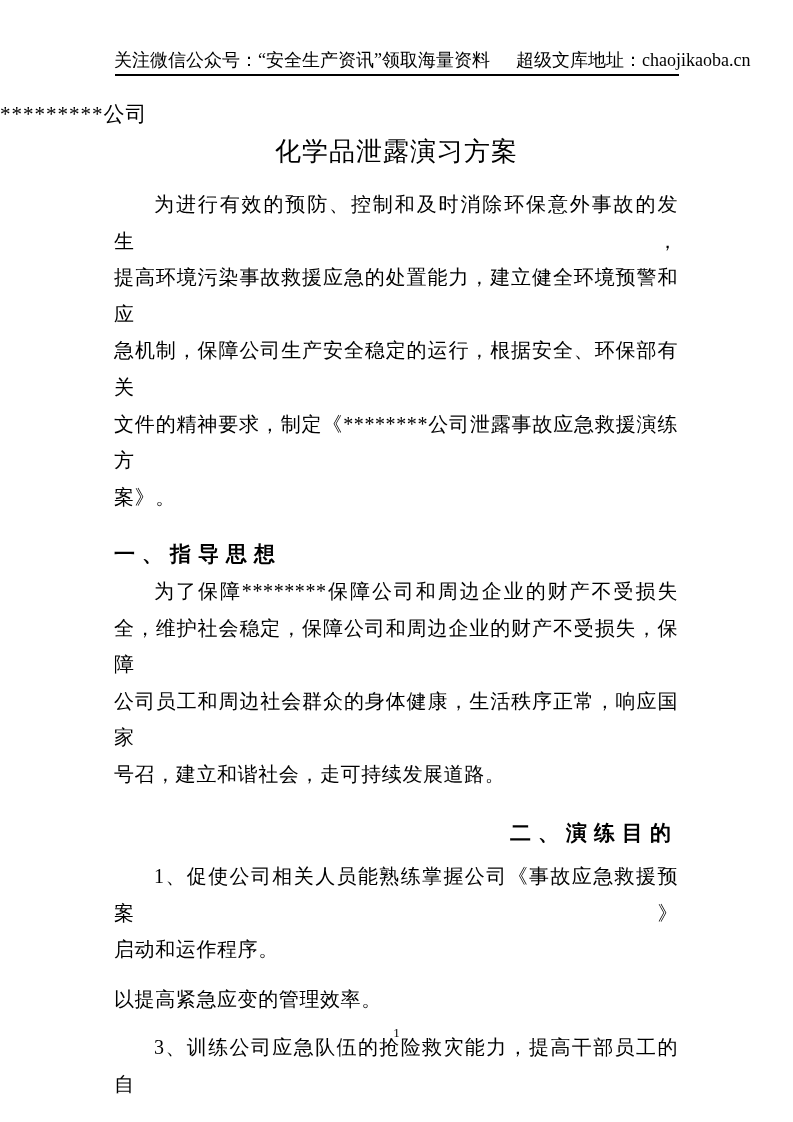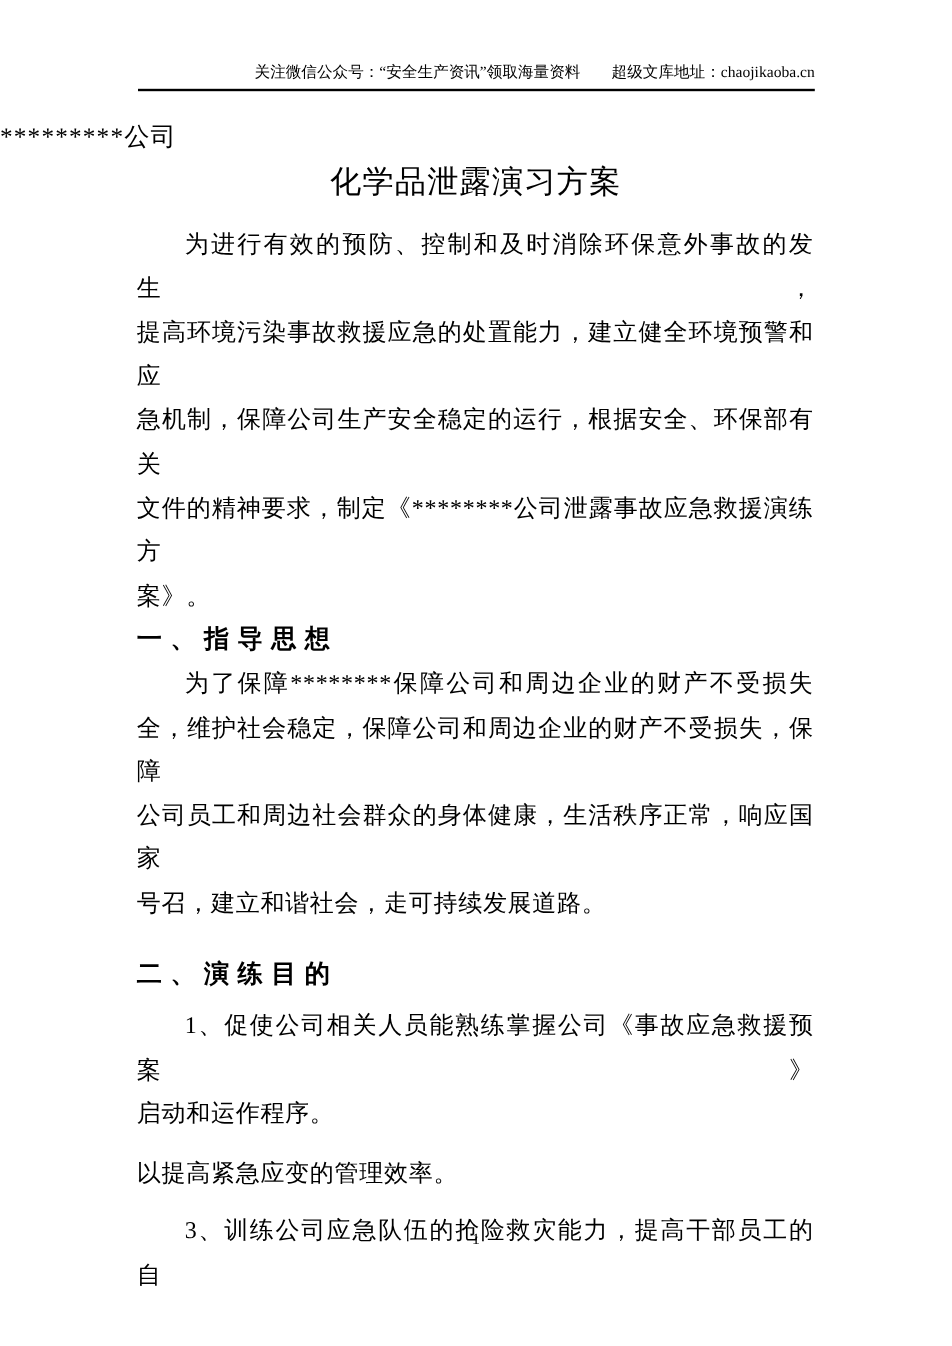--- a/index.html
+++ b/index.html
@@ -15,21 +15,21 @@
     color: #000000;
     font-family: "Liberation Serif", "DejaVu Serif", serif;
     overflow: hidden;
   }
   .header {
     position: absolute;
     top: 50px;
     left: 114px;
     width: 565px;
     text-align: right;
-    font-size: 13px;
+    font-size: 18px;
     line-height: 20px;
     white-space: nowrap;
   }
   .hdr-right { margin-left: 26px; }
   .header-rule {
     position: absolute;
     top: 74px;
     left: 115px;
     width: 564px;
     border-top: 2px solid #000000;
@@ -76,23 +76,23 @@
   .line.first { text-indent: 40px; }
   .heading {
     font-size: 21px;
     line-height: 36.6px;
     letter-spacing: 7px;
   }
   .heading.bold {
     font-family: "Liberation Sans", "DejaVu Sans", sans-serif;
     font-weight: 700;
   }
-  .mt-h1 { }
+  .mt-h1 { margin-top: 21px; }
   .mt-p2 { margin-top: 0; }
-  .mt-h2 { margin-top: 22px; }
+  .mt-h2 { margin-top: 22px; text-align: right; }
   .mt-i1 { margin-top: 7px; }
   .mt-i2 { margin-top: 13px; }
   .mt-i3 { margin-top: 12px; }
   .page-number {
     position: absolute;
     top: 1024px;
     left: 0;
     width: 100%;
     text-align: center;
     font-size: 13px;

